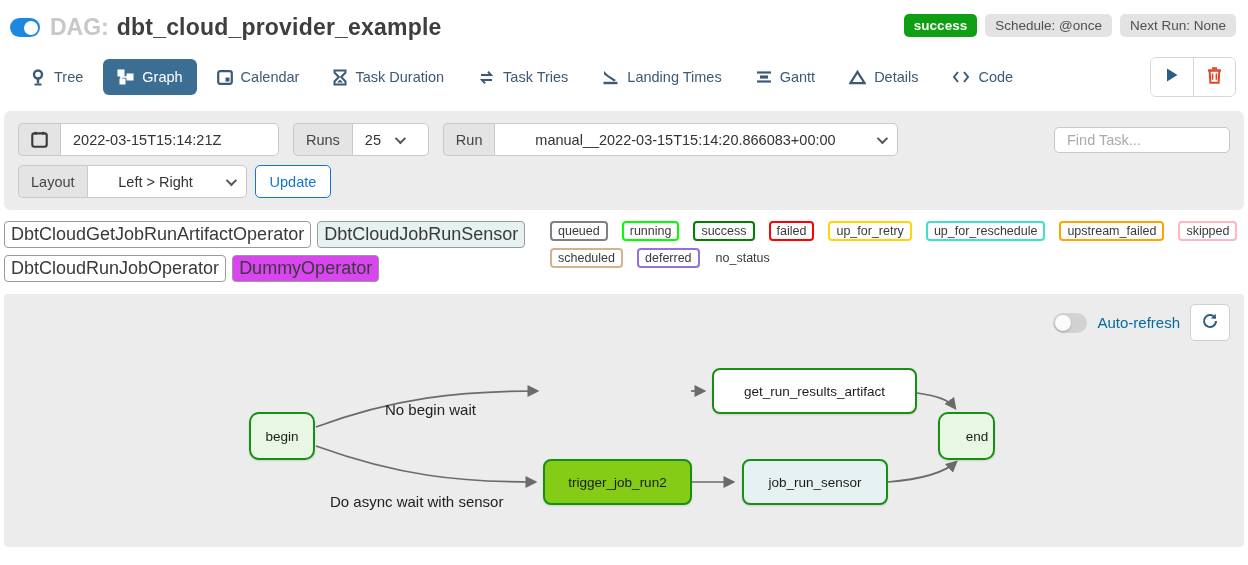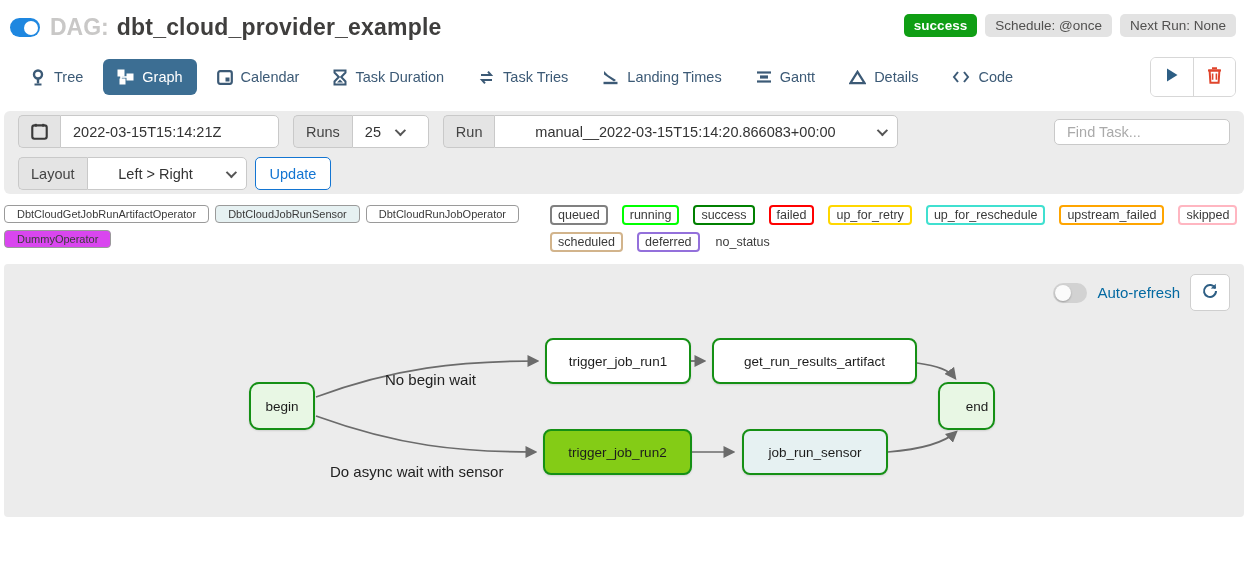--- a/index.html
+++ b/index.html
@@ -22,21 +22,21 @@
   .tab { display:flex; align-items:center; gap:8px; padding:10px 14px; border-radius:6px;
          font-size:14.5px; color:#3c5a76; cursor:pointer; white-space:nowrap; }
   .tab svg { display:block; }
   .tab.active { color:#fff; }
   .tab.active svg * { stroke:#fff; fill:#fff; }
   .tab-actions { margin-left:auto; display:flex; border:1px solid #d7d7d7; border-radius:6px; overflow:hidden; }
   .tab-actions .abtn { width:42px; height:38px; display:flex; align-items:center; justify-content:center; background:#fff; cursor:pointer; }
   .tab-actions .abtn + .abtn { border-left:1px solid #d7d7d7; }
 
   
-  .filters { margin:2px 4px 0 4px; background:#ececec; border-radius:6px; padding:4px 14px; }
+  .filters { margin:2px 4px 0 4px; background:#ececec; border-radius:6px; padding:12px 14px; }
   .frow { display:flex; align-items:center; gap:14px; }
   .frow + .frow { margin-top:9px; }
   .igroup { display:flex; align-items:stretch; height:33px; border-radius:5px; }
   .addon { display:flex; align-items:center; padding:0 12px; background:#e4e4e4; border:1px solid #c9c9c9;
            border-right:none; border-radius:5px 0 0 5px; font-size:14.5px; color:#444; }
   .field { display:flex; align-items:center; background:#fff; border:1px solid #c9c9c9; border-radius:0 5px 5px 0;
            padding:0 12px; font-size:14.5px; color:#333; }
   .field.sel { cursor:pointer; gap:14px; }
   .chev { width:8px; height:8px; border-right:2px solid #555; border-bottom:2px solid #555; transform:rotate(45deg) translateY(-2px); flex:0 0 auto; }
   input.text { border:1px solid #c9c9c9; border-radius:0 5px 5px 0; padding:0 12px; font-size:14.5px; color:#333;
@@ -44,21 +44,21 @@
   input.standalone { border-radius:5px; height:26px; }
   input::placeholder { color:#aaa; }
   .btn-update { height:33px; padding:0 14px; background:#fff; border:1px solid #1375d2; color:#1375d2;
                 border-radius:5px; font-size:14.5px; cursor:pointer; font-family:inherit; }
   .spacer { flex:1; }
 
   
   .legend { display:flex; padding:11px 4px 8px 4px; align-items:flex-start; }
   .ops { width:546px; display:flex; flex-wrap:wrap; gap:7px 6px; }
   .stats { flex:1; display:flex; flex-wrap:wrap; gap:7px 14px; align-items:center; }
-  .op-badge { font-size:11px; color:#3a3a3a; background:#fff; border:1px solid #9a9a9a; border-radius:4px; padding:2px 12px; white-space:nowrap; }
+  .op-badge { font-size:18px; color:#3a3a3a; background:#fff; border:1px solid #9a9a9a; border-radius:4px; padding:2px 6px; white-space:nowrap; }
   .st-badge { font-size:12.5px; color:#3a3a3a; background:#fff; border:2px solid #888; border-radius:4px; padding:1px 6px; white-space:nowrap; }
   .st-badge.borderless { border-color:transparent; padding-left:0; }
 
   
   .graph-panel { position:relative; margin:4px 4px 0 4px; height:253px; background:#ececec; border-radius:4px; }
   .autorefresh { position:absolute; top:10px; right:14px; display:flex; align-items:center; gap:10px; }
   .ar-toggle { width:34px; height:20px; border-radius:10px; background:#d2d2d2; position:relative; cursor:pointer; }
   .ar-toggle .knob { position:absolute; top:2px; left:2px; width:16px; height:16px; border-radius:50%; background:#fbfbfb; box-shadow:0 1px 2px rgba(0,0,0,.25); }
   .ar-label { font-size:15px; color:#0369a1; }
   .refresh-btn { width:40px; height:37px; background:#fff; border:1px solid #cfcfcf; border-radius:5px;
@@ -263,21 +263,20 @@
       <path d="M 312 133 C 390 104, 455 97, 533 97" marker-end="url(#arrow)"></path>
       <path d="M 312 152 C 395 182, 455 188, 531 188" marker-end="url(#arrow)"></path>
       <path d="M 687 97 L 700 97" marker-end="url(#arrow)"></path>
       <path d="M 688 188 L 729 188" marker-end="url(#arrow)"></path>
       <path d="M 913 99 C 934 102, 945 106, 951 114" marker-end="url(#arrow)"></path>
       <path d="M 884 188 C 922 185, 942 177, 952 168" marker-end="url(#arrow)"></path>
     </g>
   </svg>
 
   <div class="node" style="left: 245px; top: 118px; width: 66px; height: 48px; border-radius: 10px; background-color: rgb(232, 247, 228); border-color: rgb(21, 144, 21);">begin</div>
-  <div class="node" style="left: 541px; top: 74px; width: 146px; height: 46px; background-color: rgb(255, 255, 255); border-color: rgb(21, 144, 21);">trigger_job_run1</div>
   <div class="node" style="left: 708px; top: 74px; width: 205px; height: 46px; background-color: rgb(255, 255, 255); border-color: rgb(21, 144, 21);">get_run_results_artifact</div>
   <div class="node" style="left: 539px; top: 165px; width: 149px; height: 46px; background-color: #84cc16; border-color: rgb(21, 144, 21);">trigger_job_run2</div>
   <div class="node" style="left: 738px; top: 165px; width: 146px; height: 46px; background-color: rgb(230, 241, 242); border-color: rgb(21, 144, 21);">job_run_sensor</div>
   <div class="node" style="left: 934px; top: 118px; width: 57px; height: 48px; border-radius: 10px; background-color: rgb(232, 247, 228); border-color: rgb(21, 144, 21); padding-left: 21px;">end</div>
 
   <div class="edge-label" style="left:381px; top:107px;">No begin wait</div>
   <div class="edge-label" style="left:326px; top:199px;">Do async wait with sensor</div>
 
   <div class="autorefresh">
     <div class="ar-toggle">

